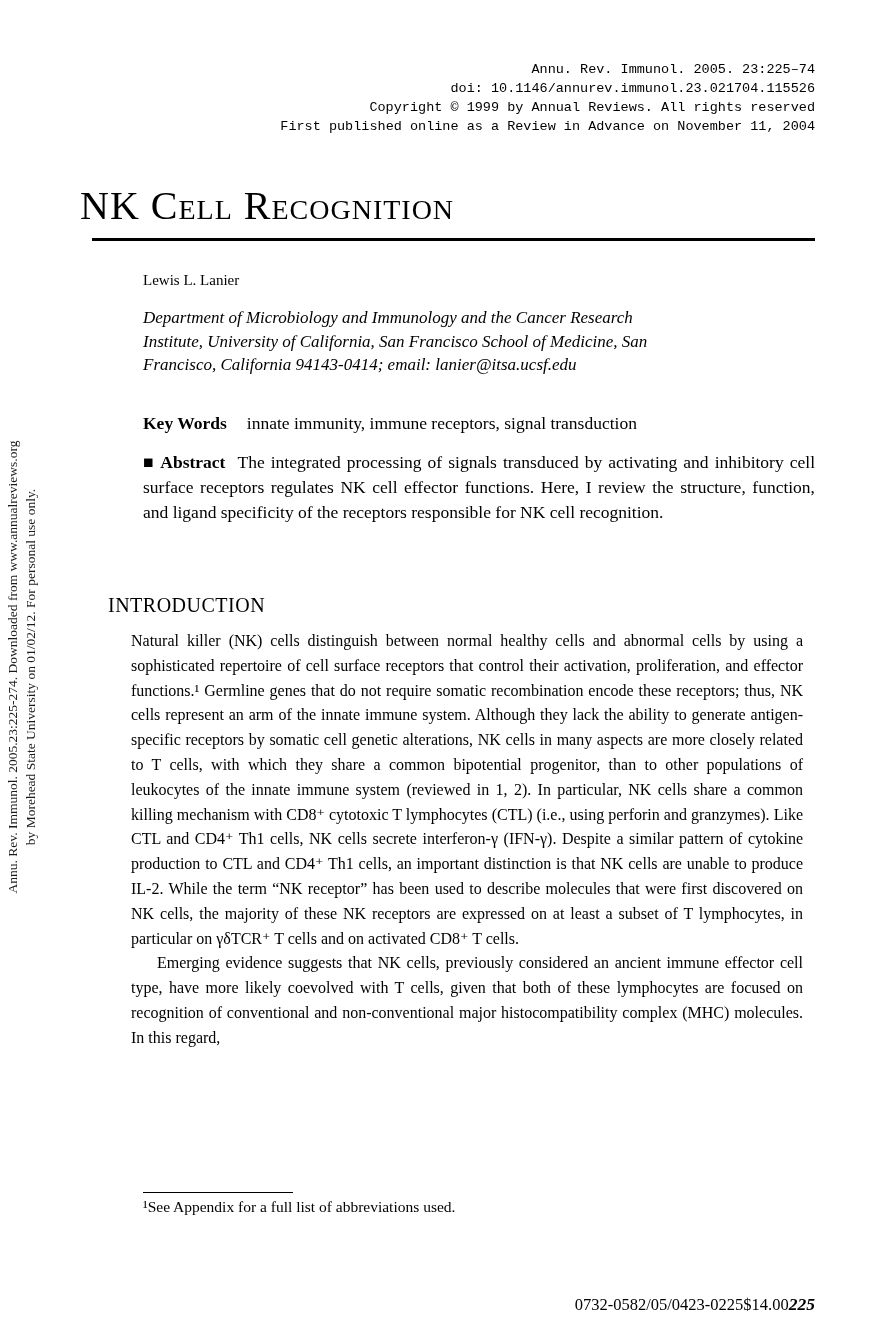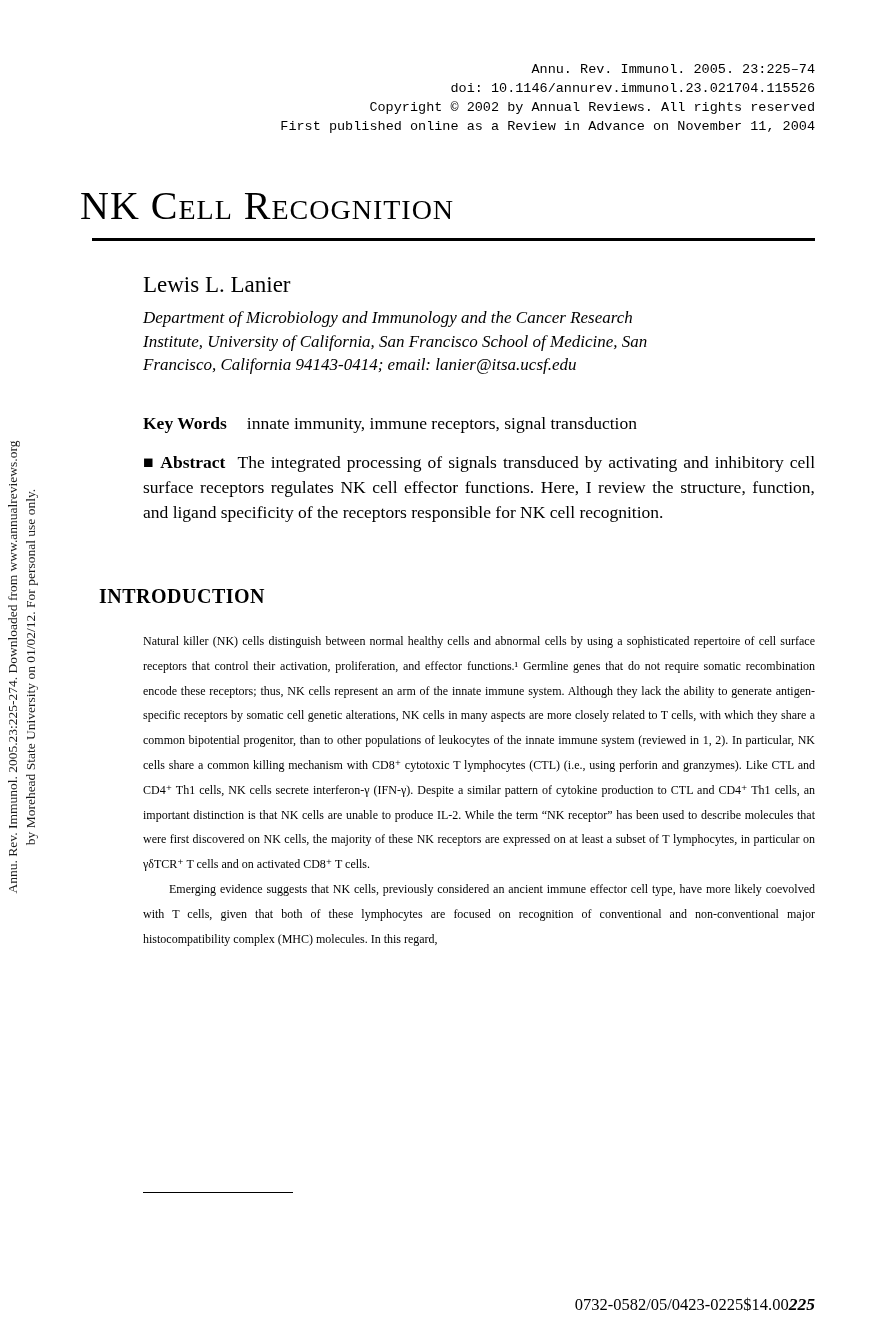--- a/index.html
+++ b/index.html
@@ -59,21 +59,21 @@
     width: 723px;
     height: 3px;
     background: #000000;
   }
 
   
   .author-name {
     position: absolute;
     left: 143px;
     top: 272px;
-    font-size: 23px;
+    font-size: 15px;
   }
   .affiliation {
     position: absolute;
     left: 143px;
     top: 306px;
     width: 530px;
     font-size: 17px;
     font-style: italic;
     line-height: 23.5px;
   }
@@ -100,33 +100,33 @@
     line-height: 25px;
     text-align: justify;
   }
   .ab-label { font-weight: bold; margin-right: 12px; }
 
   
   .section-heading {
     position: absolute;
     left: 92px;
     top: 578px;
-    margin: 7px;
+    margin: 16px;
     font-size: 20px;
-    font-weight: bold;
+    font-weight: normal;
     letter-spacing: 0.5px;
   }
 
   
   .body-text {
     position: absolute;
-    left: 143px;
+    left: 131px;
     top: 629px;
     width: 672px;
-    font-size: 12px;
+    font-size: 16px;
     line-height: 24.8px;
     text-align: justify;
   }
   .body-text p { margin: 0; }
   .body-text p.indent { text-indent: 26px; }
 
   
   .footnote-rule {
     position: absolute;
     left: 143px;
@@ -164,21 +164,21 @@
 <div class="page">
 
   <div class="stamp">
     <div>Annu. Rev. Immunol. 2005.23:225-274. Downloaded from www.annualreviews.org</div>
     <div>by Morehead State University on 01/02/12. For personal use only.</div>
   </div>
 
   <div class="citation">
     <div>Annu. Rev. Immunol. 2005. 23:225–74</div>
     <div>doi: 10.1146/annurev.immunol.23.021704.115526</div>
-    <div>Copyright © 2002 by Annual Reviews. All rights reserved</div>
+    <div>Copyright © 1999 by Annual Reviews. All rights reserved</div>
     <div>First published online as a Review in Advance on November 11, 2004</div>
   </div>
 
   <h1 class="title">NK Cell Recognition</h1>
   <div class="title-rule"></div>
 
   <div class="author-name">Lewis L. Lanier</div>
   <div class="affiliation">Department of Microbiology and Immunology and the Cancer Research Institute, University of California, San Francisco School of Medicine, San Francisco, California 94143-0414; email: lanier@itsa.ucsf.edu</div>
 
   <p class="keywords">
@@ -190,19 +190,20 @@
   </p>
 
   <h2 class="section-heading">INTRODUCTION</h2>
 
   <div class="body-text">
     <p>Natural killer (NK) cells distinguish between normal healthy cells and abnormal cells by using a sophisticated repertoire of cell surface receptors that control their activation, proliferation, and effector functions.¹ Germline genes that do not require somatic recombination encode these receptors; thus, NK cells represent an arm of the innate immune system. Although they lack the ability to generate antigen-specific receptors by somatic cell genetic alterations, NK cells in many aspects are more closely related to T cells, with which they share a common bipotential progenitor, than to other populations of leukocytes of the innate immune system (reviewed in 1, 2). In particular, NK cells share a common killing mechanism with CD8⁺ cytotoxic T lymphocytes (CTL) (i.e., using perforin and granzymes). Like CTL and CD4⁺ Th1 cells, NK cells secrete interferon-γ (IFN-γ). Despite a similar pattern of cytokine production to CTL and CD4⁺ Th1 cells, an important distinction is that NK cells are unable to produce IL-2. While the term “NK receptor” has been used to describe molecules that were first discovered on NK cells, the majority of these NK receptors are expressed on at least a subset of T lymphocytes, in particular on γδTCR⁺ T cells and on activated CD8⁺ T cells.</p>
     <p class="indent">Emerging evidence suggests that NK cells, previously considered an ancient immune effector cell type, have more likely coevolved with T cells, given that both of these lymphocytes are focused on recognition of conventional and non-conventional major histocompatibility complex (MHC) molecules. In this regard,</p>
   </div>
 
   <div class="footnote-rule"></div>
+  <p class="footnote">¹See Appendix for a full list of abbreviations used.</p>
 
   <div class="footer">
     <span>0732-0582/05/0423-0225$14.00</span>
     <span class="page-num">225</span>
   </div>
 
 </div>
 
 </body></html>

